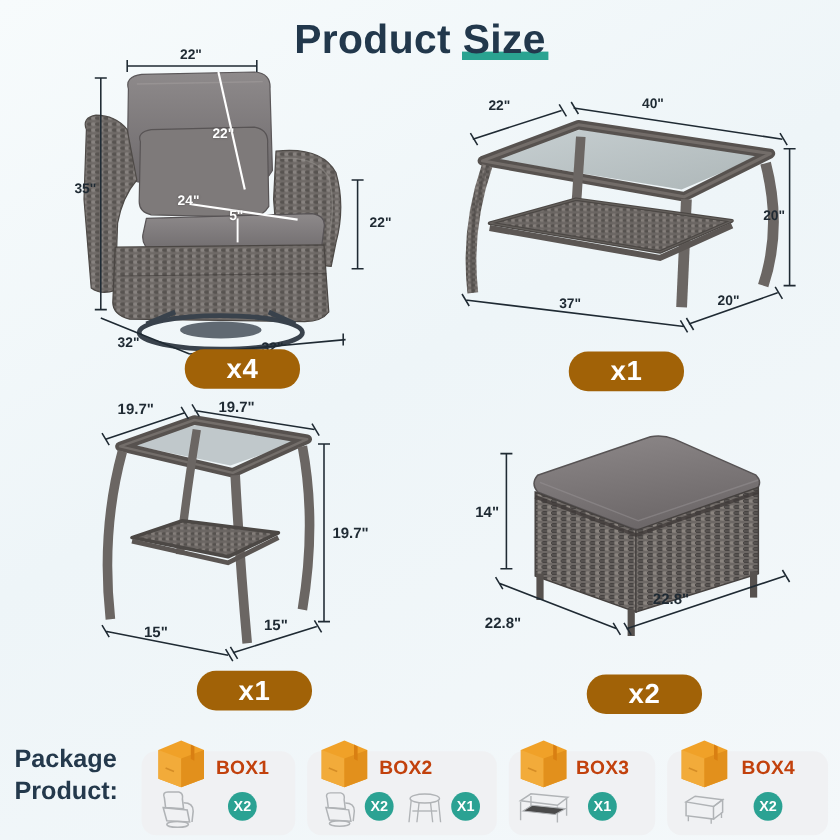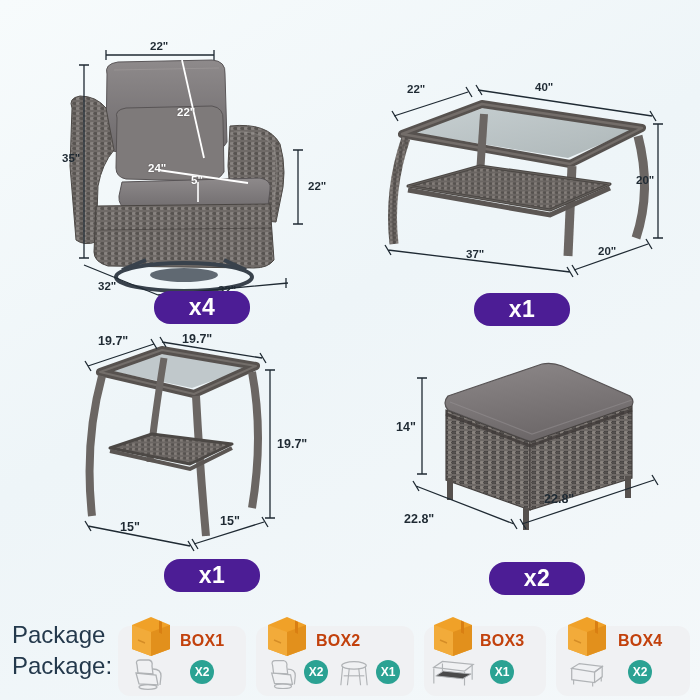--- a/index.html
+++ b/index.html
@@ -29,21 +29,21 @@
 
   
   .panel { position: absolute; }
   .p-chair  { left: 62px;  top: 46px;  width: 280px; height: 275px; }
   .p-table  { left: 372px; top: 78px;  width: 300px; height: 243px; }
   .p-side   { left: 72px;  top: 330px; width: 280px; height: 260px; }
   .p-otto   { left: 392px; top: 340px; width: 290px; height: 250px; }
 
   .badge {
     position: absolute; left: 50%; transform: translateX(-50%);
-    background: #4c1d95; color: #fff;
+    background: #a16207; color: #fff;
     font-size: 23px; font-weight: bold; letter-spacing: .5px;
     border-radius: 16px; padding: 4px 0 5px; width: 96px;
     text-align: center; line-height: 1.05;
   }
   .b-chair { bottom: -3px; }
   .b-table { bottom: -5px; }
   .b-side  { bottom: -2px; }
   .b-otto  { bottom: -5px; }
 
   
@@ -55,21 +55,21 @@
   .dim.big { font-size: 12.5px; }
 
   svg { display: block; overflow: visible; }
 
   
   .pkg-row {
     position: absolute; left: 0; top: 608px; width: 700px; height: 92px;
   }
   .pkg-label {
     position: absolute; left: 12px; top: 12px;
-    font-size: 24px; font-weight: normal; color: #24394c; line-height: 1.28;
+    font-size: 21px; font-weight: bold; color: #24394c; line-height: 1.28;
   }
   .pkg-card {
     position: absolute; top: 18px; height: 70px;
     background: #f0f1f3; border-radius: 12px;
   }
   .c1 { left: 118px; width: 128px; }
   .c2 { left: 256px; width: 158px; }
   .c3 { left: 424px; width: 122px; }
   .c4 { left: 556px; width: 134px; }
 
@@ -83,20 +83,26 @@
     background: #2ba293; color: #fff; font-size: 12px; font-weight: bold;
     display: flex; align-items: center; justify-content: center;
   }
   .thumb { position: absolute; }
 </style>
 </head>
 <body>
 
 <div class="page">
 
+  <div class="title-wrap">
+    <div class="title">
+      <span>Product</span>
+      <span class="word2">Size</span>
+    </div>
+  </div>
 
   <div class="panel p-chair">
     <svg width="280" height="250" viewBox="0 0 280 250">
       <defs>
         <linearGradient id="cush" x1="0" y1="0" x2="0" y2="1">
           <stop offset="0" stop-color="#8e8a8b"></stop>
             <stop offset="1" stop-color="#6e6a6c"></stop>
         </linearGradient>
         <linearGradient id="wick" x1="0" y1="0" x2="1" y2="1">
           <stop offset="0" stop-color="#86817e"></stop>
@@ -275,21 +281,21 @@
     <div class="dim big" style="left:4px; top:80px;">14"</div>
     <div class="dim big" style="left:12px; top:172px;">22.8"</div>
     <div class="dim big" style="left:152px; top:152px;">22.8"</div>
 
     <div class="badge b-otto">x2</div>
   </div>
 
   <div class="pkg-row">
     <div class="pkg-label">
       <div>Package</div>
-      <div>Package:</div>
+      <div>Product:</div>
     </div>
 
     <div class="pkg-card c1">
       <svg class="box-icon" style="left:10px;" viewBox="0 0 46 44">
         <path d="M4 12 L23 4 L42 12 L42 36 L23 43 L4 36 Z" fill="#f0a128"></path>
         <path d="M4 12 L23 19 L23 43 L4 36 Z" fill="#f2ab3a"></path>
         <path d="M23 19 L42 12 L42 36 L23 43 Z" fill="#e2901c"></path>
         <path d="M31 7.5 L34 9 L34 21 L31 19.5 Z" fill="#d97f12"></path>
         <path d="M10 27 L17 30" stroke="#c9801e" stroke-width="1.4" opacity=".7"></path>
       </svg>

